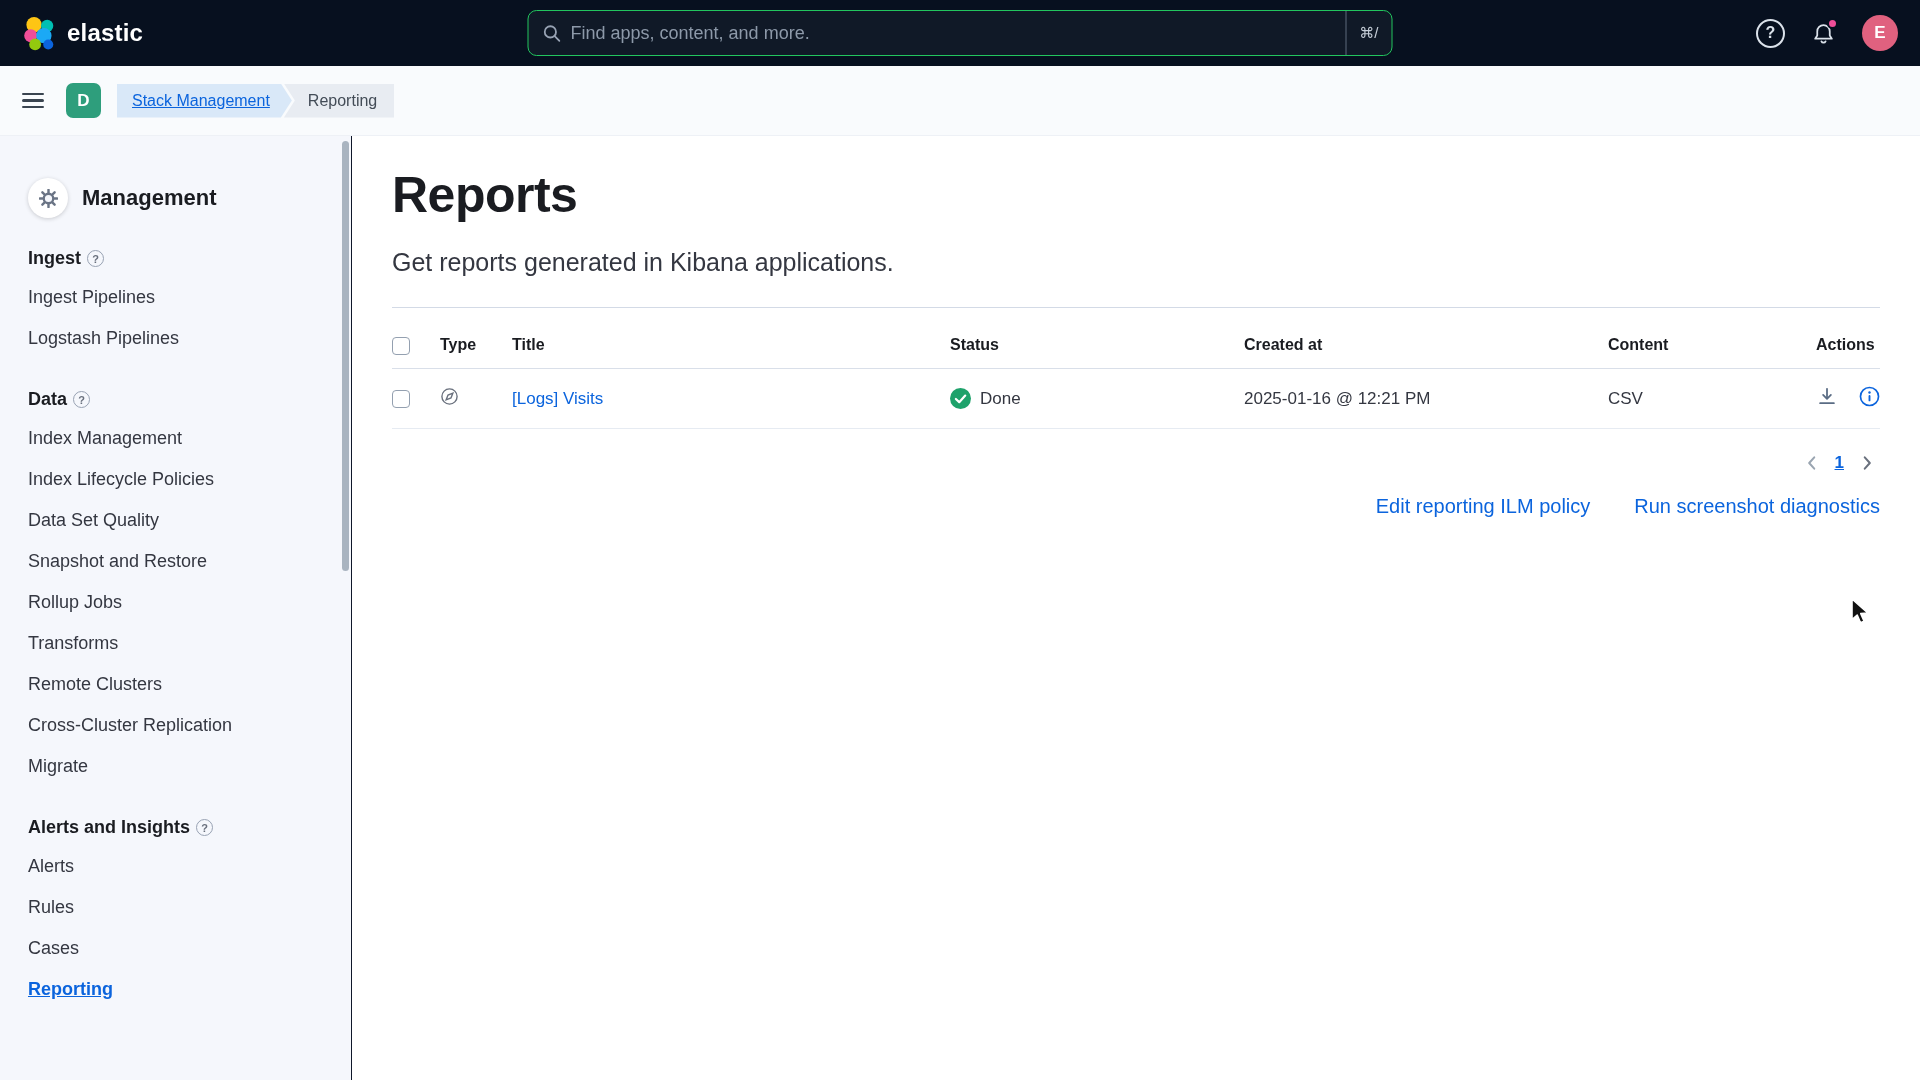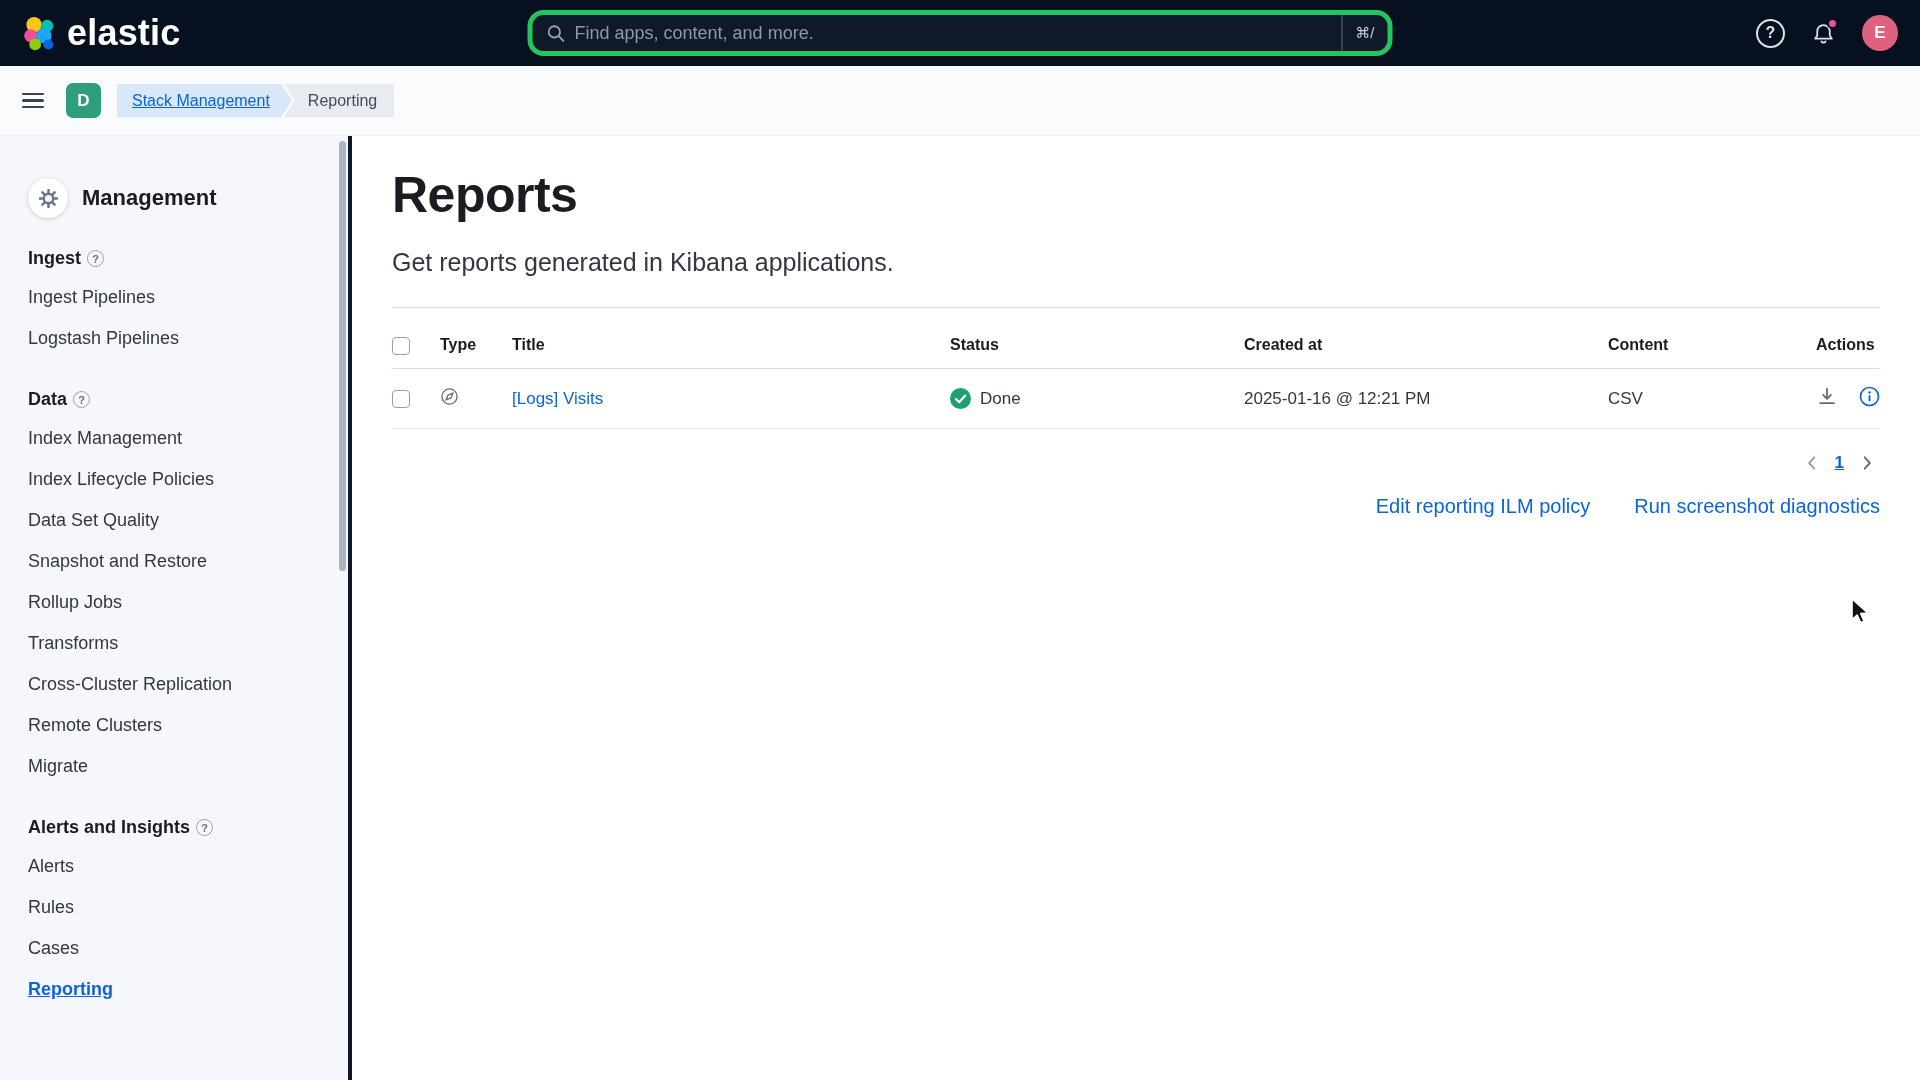--- a/index.html
+++ b/index.html
@@ -4,23 +4,23 @@
 <style>
   * { box-sizing: border-box; margin: 0; padding: 0; }
   html,body { width:1920px; height:1080px; overflow:hidden; }
   body { font-family: "Liberation Sans", "DejaVu Sans", sans-serif; background:#fff; color:#343741; }
   .page { position:relative; width:1920px; height:1080px; overflow:hidden; }
 
   
   .topbar { position:absolute; top:0; left:0; right:0; height:66px; background:var(--header-bg,#07101f);
             display:flex; align-items:center; padding:0 22px; z-index:30; }
   .brand { display:flex; align-items:center; gap:10px; }
-  .brand-text { color:#fff; font-size:36px; font-weight:600; letter-spacing:.2px; }
+  .brand-text { color:#fff; font-size:24px; font-weight:600; letter-spacing:.2px; }
   .search-wrap { position:absolute; left:50%; transform:translateX(-50%); top:10px; width:865px; height:46px;
-                 border:5px solid #22c55e; border-radius:16px; background:rgba(255,255,255,0.04);
+                 border:1px solid #22c55e; border-radius:9px; background:rgba(255,255,255,0.04);
                  display:flex; align-items:center; overflow:hidden; }
   .search-wrap .mag { margin-left:14px; display:flex; }
   .search-input { flex:1; background:transparent; border:none; outline:none; color:#dbe2ea;
                   font-size:18px; margin-left:10px; font-family:inherit; }
   .search-input::placeholder { color:#8d99a9; }
   .shortcut { height:100%; display:flex; align-items:center; padding:0 13px; border-left:1px solid #5c6b7c;
               color:#c6ced8; font-size:15px; }
   .top-right { margin-left:auto; display:flex; align-items:center; gap:26px; }
   .help-btn { width:29px; height:29px; border:2px solid #dbe2ea; border-radius:50%; color:#dbe2ea;
               font-size:16px; font-weight:700; display:flex; align-items:center; justify-content:center; }
@@ -39,21 +39,21 @@
                  font-weight:700; font-size:17px; display:flex; align-items:center; justify-content:center; margin-left:22px; }
   .crumbs { display:flex; align-items:center; margin-left:16px; }
   .crumb-first { position:relative; z-index:2; background:var(--chip-blue,#d9e8f8); color:var(--link,#0b64dd);
                  font-size:16px; padding:8px 22px 8px 15px;
                  clip-path:polygon(0 0, calc(100% - 11px) 0, 100% 50%, calc(100% - 11px) 100%, 0 100%);text-decoration:underline; }
   .crumb-last { background:var(--chip-gray,#e8ecf2); color:#434c57; font-size:16px; padding:8px 17px 8px 24px;
                 margin-left:-8px; clip-path:polygon(0 0, 100% 0, 100% 100%, 0 100%, 11px 50%); }
 
   
   .sidebar { position:absolute; top:136px; left:0; bottom:0; width:352px; background:var(--sidebar-bg,#f5f7fc);
-             border-right:4px solid #0f172a; padding:42px 24px 4px 28px; overflow:hidden; }
+             border-right:1px solid #0f172a; padding:42px 24px 4px 28px; overflow:hidden; }
   .side-head { display:flex; align-items:center; gap:14px; }
   .gear-circle { width:40px; height:40px; border-radius:50%; background:#fff; box-shadow:0 1px 4px rgba(0,0,0,.18);
                  display:flex; align-items:center; justify-content:center; }
   .side-title { font-size:22px; font-weight:700; color:#1a1c21; }
   .side-section { margin-top:30px; }
   .side-section-head { display:flex; align-items:center; gap:6px; margin-bottom:8px; }
   .side-section-head h3 { font-size:18px; font-weight:700; color:#1a1c21; }
   .q-circle { width:17px; height:17px; border:1.5px solid #98a2b3; border-radius:50%; color:#69707d;
               font-size:11px; font-weight:700; display:inline-flex; align-items:center; justify-content:center; cursor:pointer; }
   .side-list { list-style:none; }
@@ -183,22 +183,22 @@
         <h3>Data</h3>
         <span class="q-circle">?</span>
       </div>
       <ul class="side-list">
         <li>Index Management</li>
         <li>Index Lifecycle Policies</li>
         <li>Data Set Quality</li>
         <li>Snapshot and Restore</li>
         <li>Rollup Jobs</li>
         <li>Transforms</li>
+        <li>Remote Clusters</li>
         <li>Cross-Cluster Replication</li>
-        <li>Remote Clusters</li>
         <li>Migrate</li>
       </ul>
     </div>
 
     <div class="side-section">
       <div class="side-section-head">
         <h3>Alerts and Insights</h3>
         <span class="q-circle">?</span>
       </div>
       <ul class="side-list">

